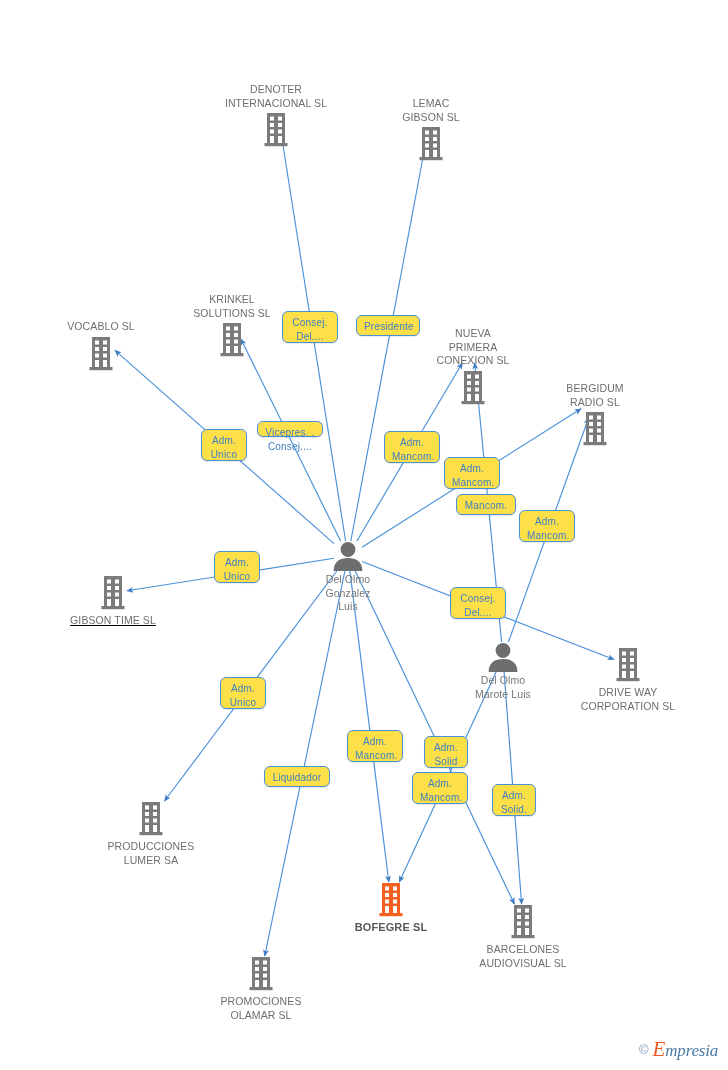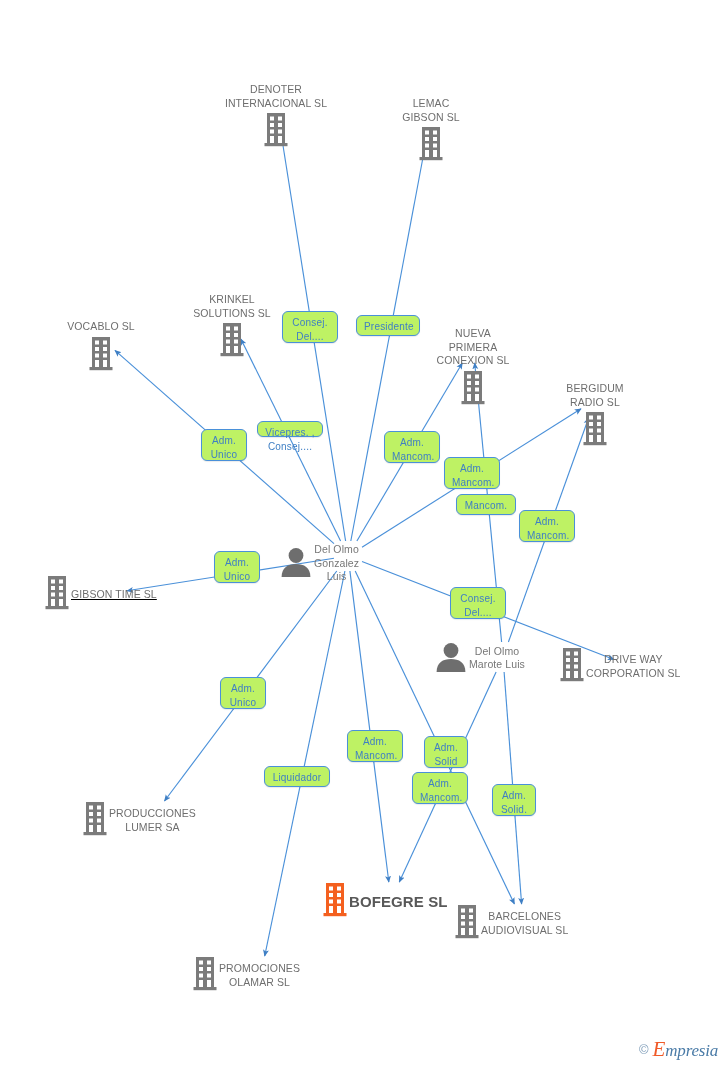--- a/index.html
+++ b/index.html
@@ -22,21 +22,21 @@
     position: absolute;
     left: 0;
     top: 0;
     width: 728px;
     height: 1070px;
     pointer-events: none;
   }
   .node {
     position: absolute;
     display: flex;
-    flex-direction: row;
+    flex-direction: column;
     align-items: center;
     width: 140px;
     margin-left: -70px;
   }
   .node.lbl-above {
     flex-direction: column-reverse;
   }
   .node-label {
     font-size: 10.5px;
     color: #6e6e6e;
@@ -48,29 +48,29 @@
   .node.company .node-label { margin-top: 3px; }
   .node.lbl-above .node-label { margin-bottom: 2px; margin-top: 0; }
   .node.person .node-label {
     margin-top: 2px;
     font-size: 10.5px;
     color: #777;
   }
   .node.focus .node-label {
     color: #585858;
     font-weight: bold;
-    font-size: 15px;
+    font-size: 11px;
   }
   .glyph {
     line-height: 0;
   }
   .rel {
     position: absolute;
     box-sizing: border-box;
-    background: #bef264;
+    background: #fde047;
     border: 1.3px solid #4a90d9;
     border-radius: 6px;
     color: #3f7fc4;
     font-size: 10px;
     line-height: 14px;
     text-align: center;
     padding: 4px 7px;
     white-space: pre-line;
     letter-spacing: 0.2px;
     box-shadow: 0 1px 1px rgba(0,0,0,0.08);

